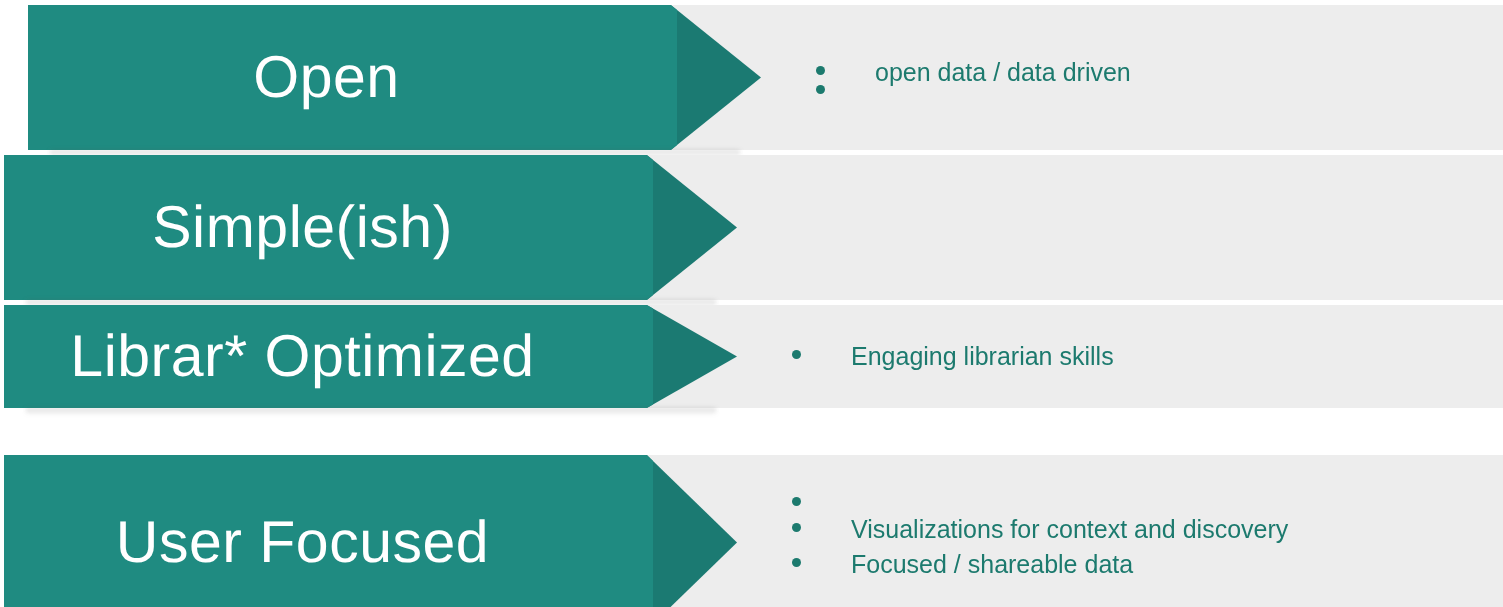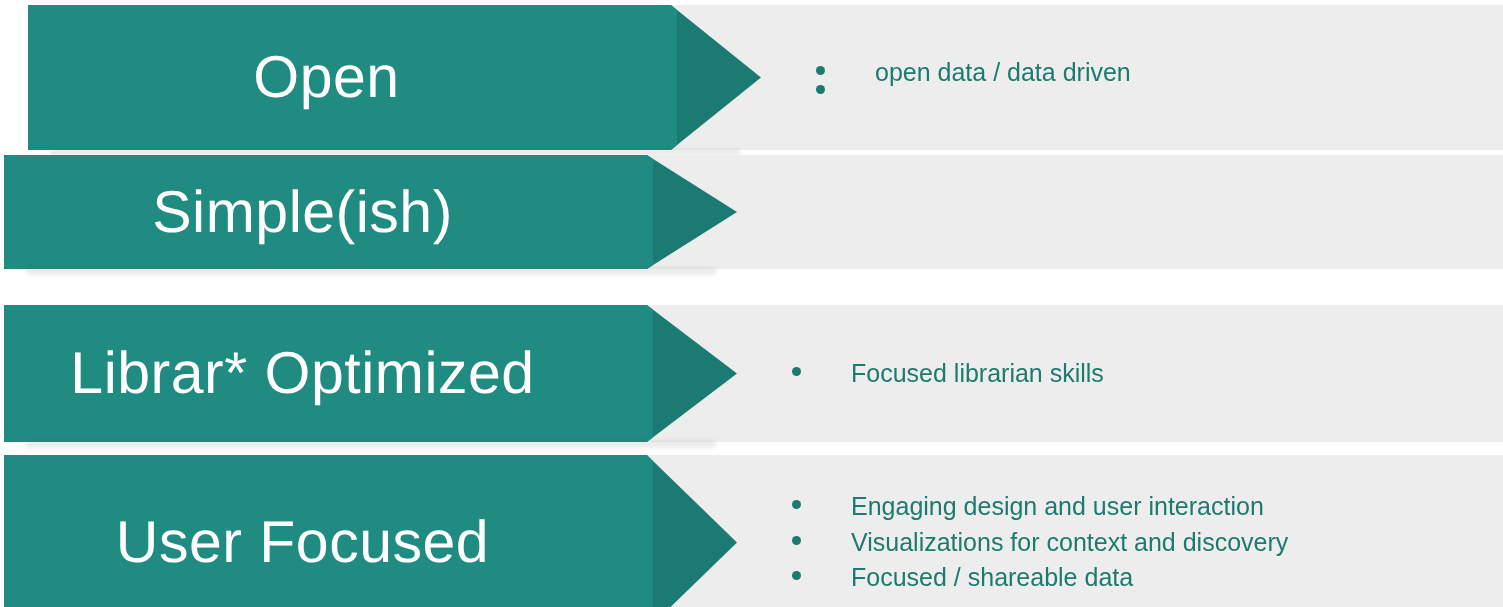--- a/index.html
+++ b/index.html
@@ -137,55 +137,54 @@
       <div class="bullet">
         <span class="bullet-dot"></span>
         <span class="bullet-text">open data / data driven</span>
       </div>
       <div class="bullet">
         <span class="bullet-dot"></span>
       </div>
     </div>
   </div>
 
-  <div class="row" style="top:155px; height:114px;">
+  <div class="row" style="top:155px; height:145px;">
     <div class="row-bg"></div>
     <div class="arrow">
       <div class="arrow-body"></div>
       <div class="arrow-label">Simple(ish)</div>
     </div>
     <div class="row-shadow"></div>
   </div>
 
-  <div class="row" style="top:305px; height:137px;">
+  <div class="row" style="top:305px; height:103px;">
     <div class="row-bg"></div>
     <div class="arrow">
       <div class="arrow-body"></div>
       <div class="arrow-label">Librar* Optimized</div>
     </div>
     <div class="row-shadow"></div>
     <div class="bullets">
       <div class="bullet">
         <span class="bullet-dot"></span>
-        <span class="bullet-text">Focused librarian skills</span>
+        <span class="bullet-text">Engaging librarian skills</span>
       </div>
     </div>
   </div>
 
   <div class="row" style="top:455px; height:175px;">
     <div class="row-bg"></div>
     <div class="arrow">
       <div class="arrow-body"></div>
       <div class="arrow-label">User Focused</div>
     </div>
     <div class="row-shadow"></div>
     <div class="bullets">
       <div class="bullet">
         <span class="bullet-dot"></span>
-        <span class="bullet-text">Engaging design and user interaction</span>
       </div>
       <div class="bullet">
         <span class="bullet-dot"></span>
         <span class="bullet-text">Visualizations for context and discovery</span>
       </div>
       <div class="bullet">
         <span class="bullet-dot"></span>
         <span class="bullet-text">Focused / shareable data</span>
       </div>
     </div>

